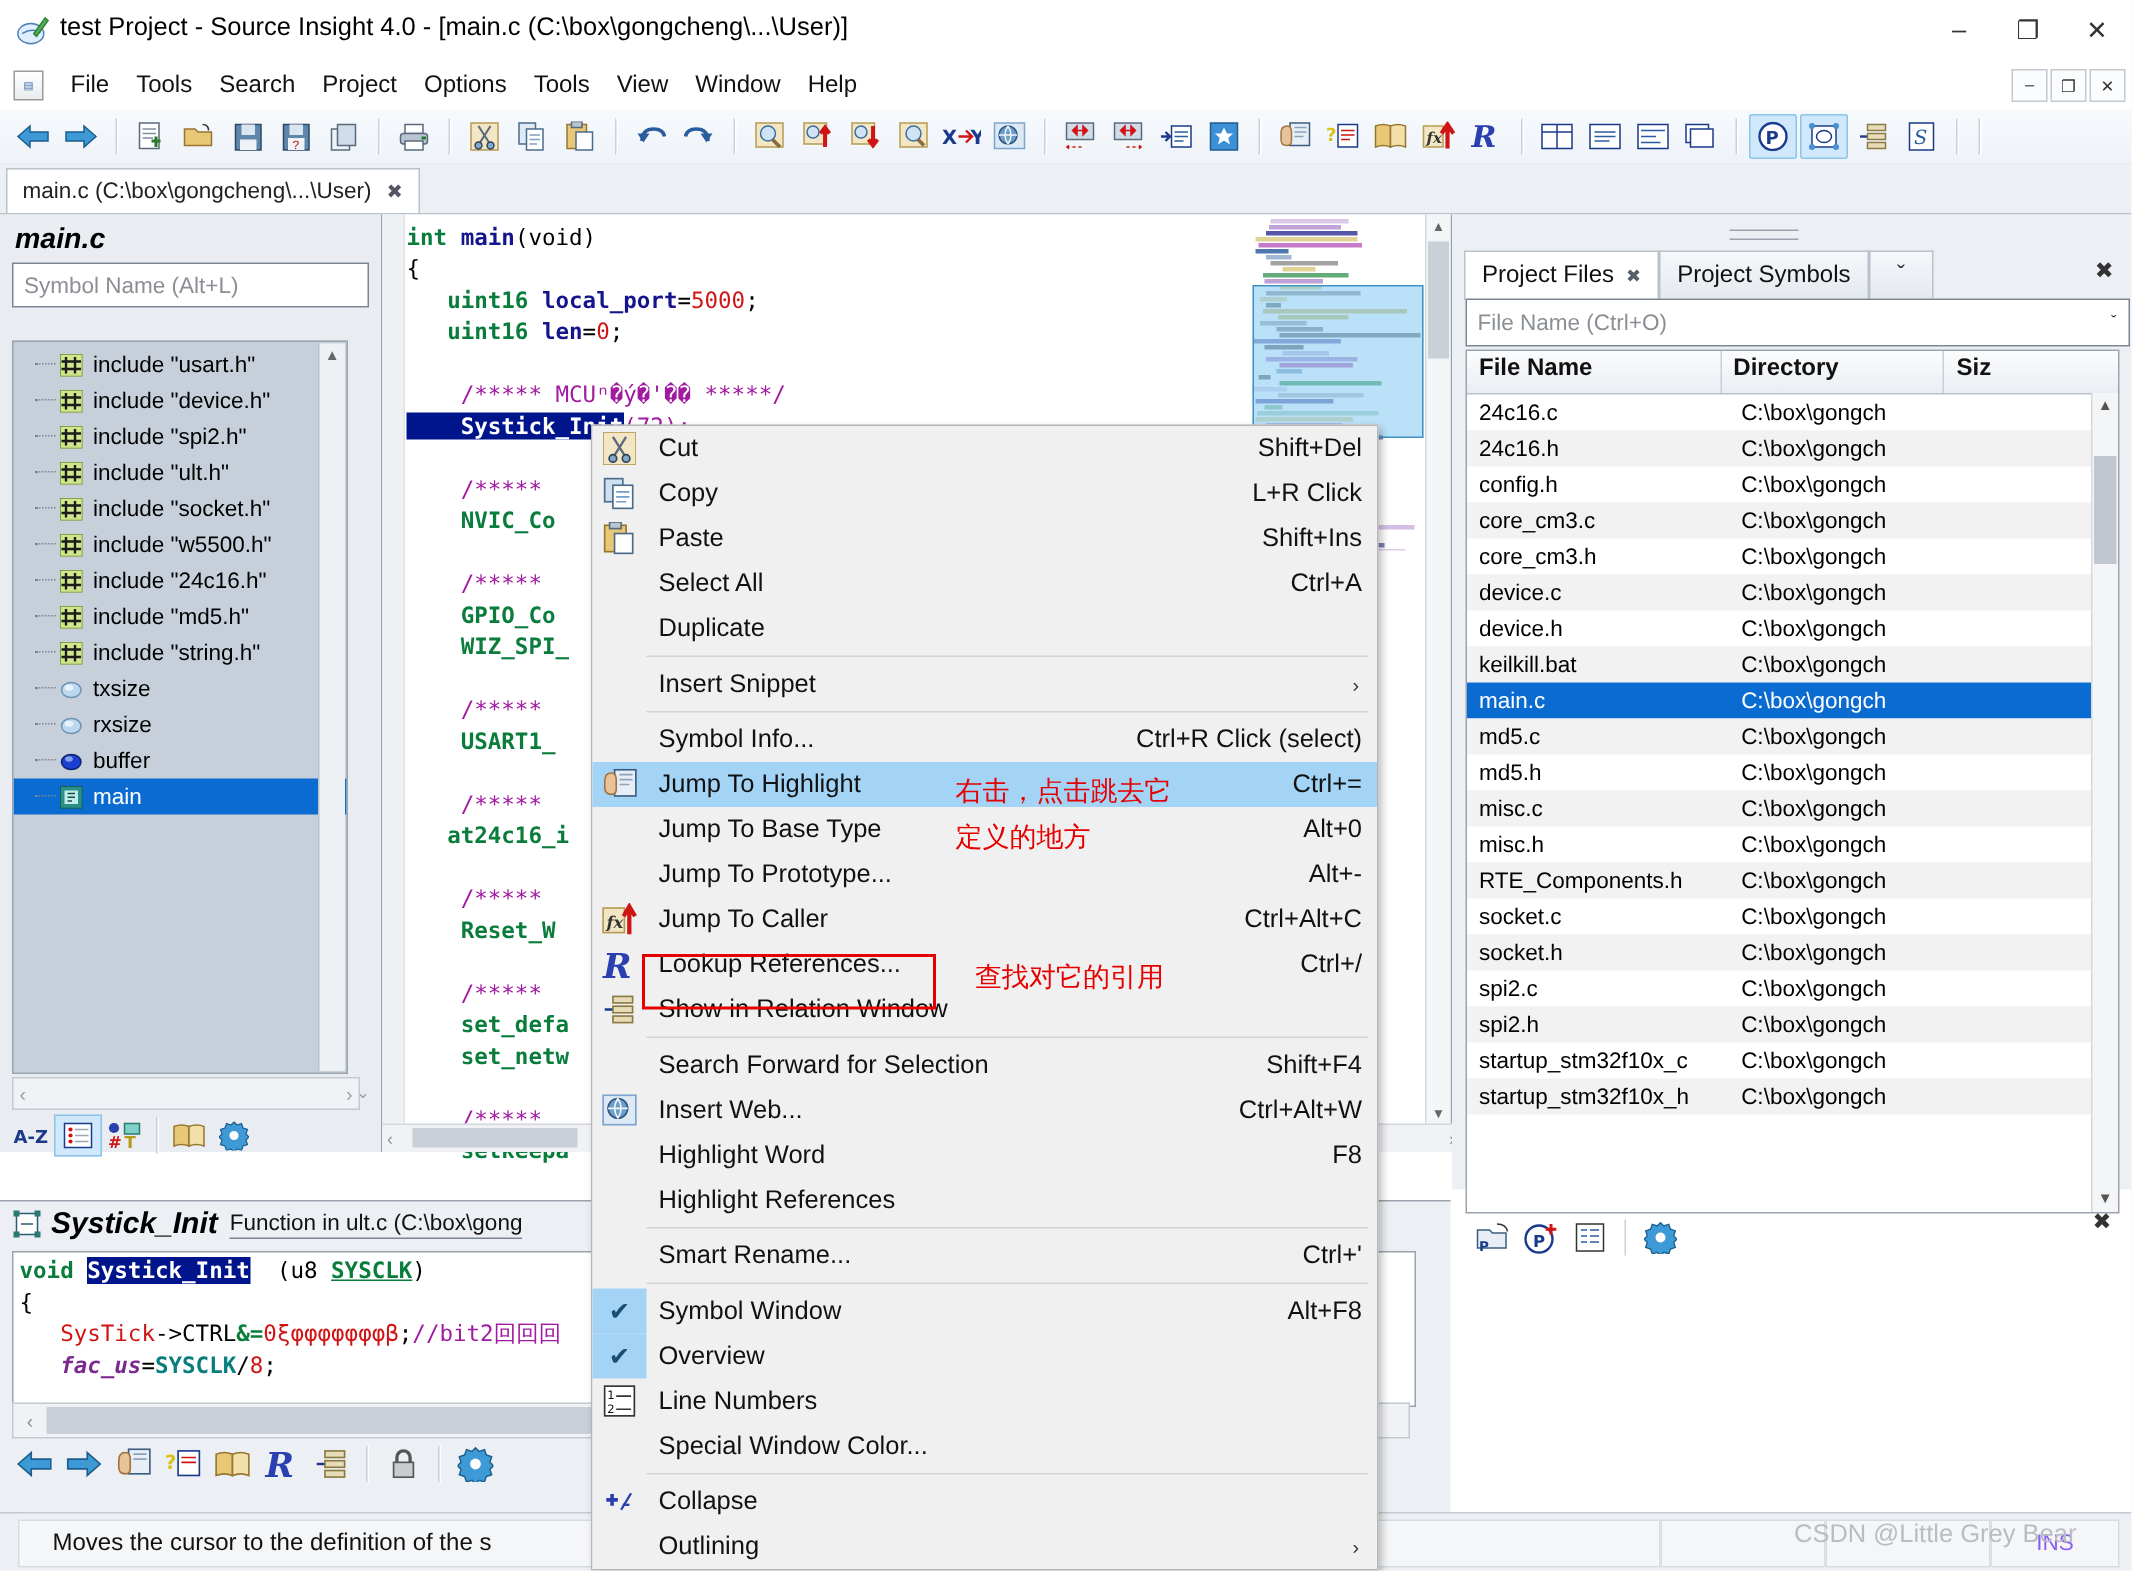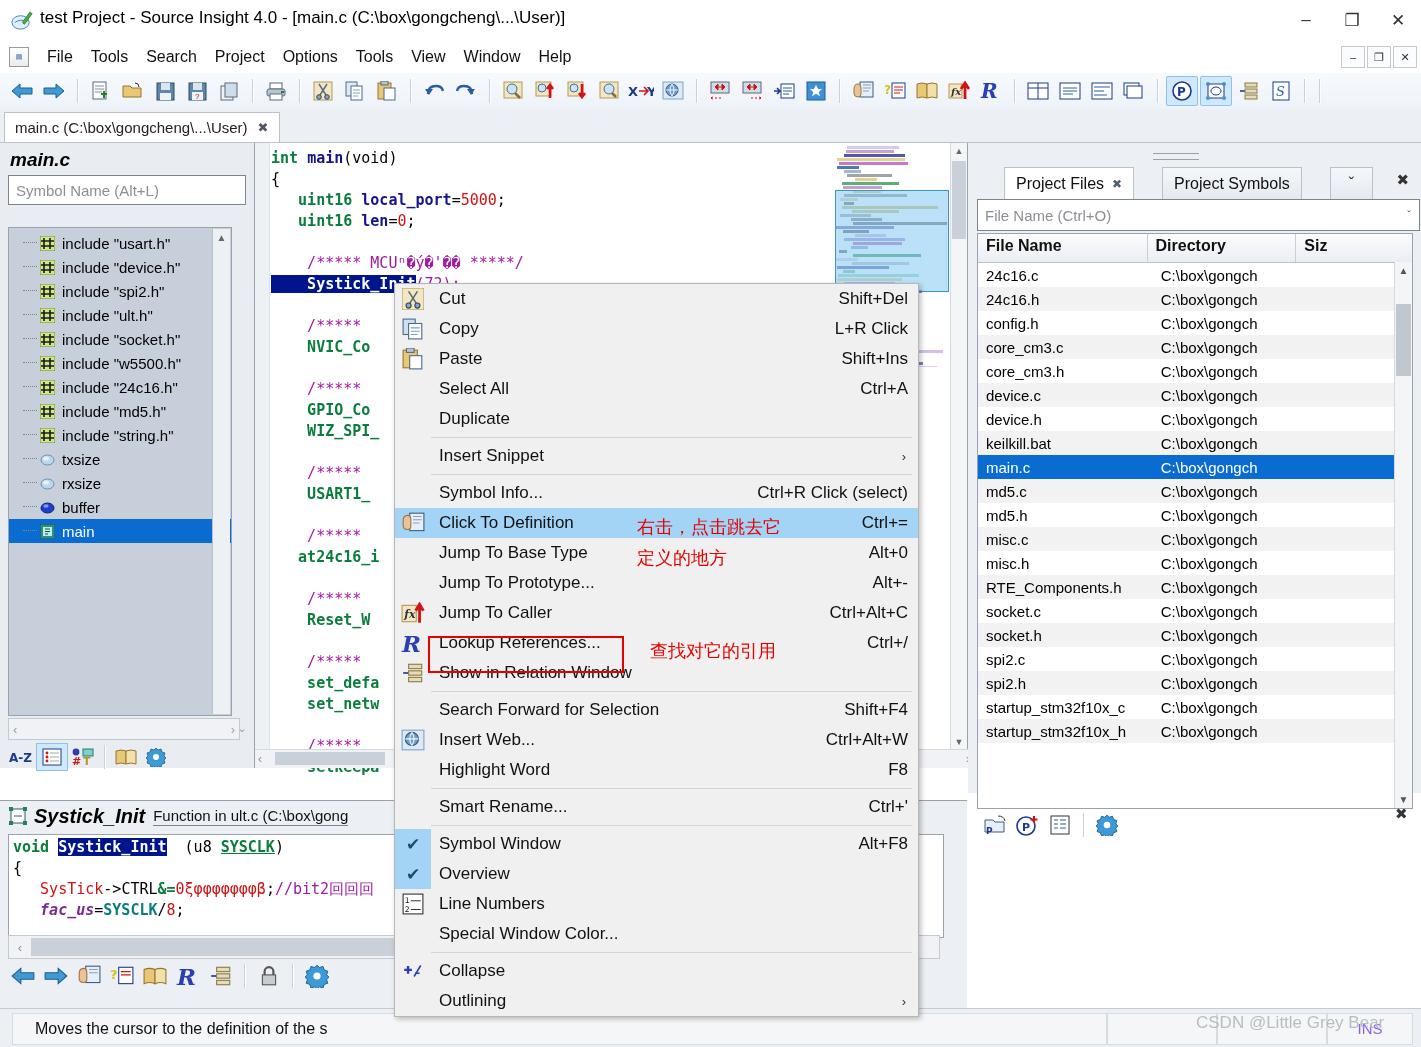--- a/index.html
+++ b/index.html
@@ -100,21 +100,21 @@
   
   .float-tb{position:absolute;left:320px;top:213px;display:flex;gap:5px;opacity:.35;}
   .float-tb .fi{width:27px;height:25px;display:flex;align-items:center;justify-content:center;}
 
   
   .proj{position:absolute;left:968px;top:143px;width:453px;height:650px;background:#eceff3;}
   .proj-grip{position:absolute;left:185px;top:10px;width:46px;height:5px;
      border-top:1px solid #9aa3ad;border-bottom:1px solid #9aa3ad;}
   .proj-tabs{position:absolute;left:8px;top:24px;display:flex;align-items:flex-end;}
   .ptab{height:32px;padding:0 11px;display:flex;align-items:center;font-size:16px;
-     border:1px solid #b9c2cb;border-bottom:none;background:linear-gradient(#f5f7fa,#e4e9ef);color:#111;margin-left:28px;}
+     border:1px solid #b9c2cb;border-bottom:none;background:linear-gradient(#f5f7fa,#e4e9ef);color:#111;}
   .ptab.sel{background:#fff;}
   .ptab .x{margin-left:8px;font-size:12px;color:#55606a;}
   .ptab.chev{padding:0 18px;color:#334;}
   .proj-close{position:absolute;right:12px;top:28px;font-size:15px;color:#333;}
   .proj-search{position:absolute;left:9px;top:56px;width:434px;height:30px;background:#fff;
      border:1px solid #7a8591;display:flex;align-items:center;padding-left:7px;color:#8b8f94;font-size:15px;}
   .proj-search .cv{position:absolute;right:8px;color:#333;font-size:11px;}
   .grid{position:absolute;left:9px;top:90px;width:434px;height:574px;border:1px solid #9aa3ad;
      background:#fff;overflow:hidden;}
   .ghead{display:flex;height:28px;background:linear-gradient(#fbfcfd,#eaeef3);border-bottom:1px solid #b9c2cb;}
@@ -1101,21 +1101,21 @@
           <span class="macc">Ctrl+R Click (select)</span>
         </div>
         <div class="mrow hl">
           <span class="mi">
             <svg width="24" height="22" viewBox="0 0 22 20">
               <rect x="8" y="1" width="13" height="16" fill="#e8eef5" stroke="#3b5d80"></rect>
               <path d="M11 4h8M11 7h8M11 10h6" stroke="#8aa3bd"></path>
               <path d="M2 8 q0 -5 4 -5 q3 0 3 4 v6 q0 3 -3 3 q-4 0 -4 -4 z" fill="#e8c39a" stroke="#a07440"></path>
             </svg>
           </span>
-          <span class="mlbl">Click To Definition</span>
+          <span class="mlbl">Jump To Highlight</span>
           <span class="macc">Ctrl+=</span>
         </div>
         <div class="mrow">
           <span class="mlbl">Jump To Base Type</span>
           <span class="macc">Alt+0</span>
         </div>
         <div class="mrow">
           <span class="mlbl">Jump To Prototype...</span>
           <span class="macc">Alt+-</span>
         </div>
@@ -1163,20 +1163,23 @@
               <path d="M4 9h12 M10 3 q4 6 0 12 M10 3 q-4 6 0 12" stroke="#eef5fb" fill="none"></path>
             </svg>
           </span>
           <span class="mlbl">Insert Web...</span>
           <span class="macc">Ctrl+Alt+W</span>
         </div>
         <div class="mrow">
           <span class="mlbl">Highlight Word</span>
           <span class="macc">F8</span>
         </div>
+        <div class="mrow">
+          <span class="mlbl">Highlight References</span>
+        </div>
         <div class="msep"></div>
         <div class="mrow">
           <span class="mlbl">Smart Rename...</span>
           <span class="macc">Ctrl+'</span>
         </div>
         <div class="msep"></div>
         <div class="mrow">
           <span class="mchk">✔</span>
           <span class="mlbl">Symbol Window</span>
           <span class="macc">Alt+F8</span>

